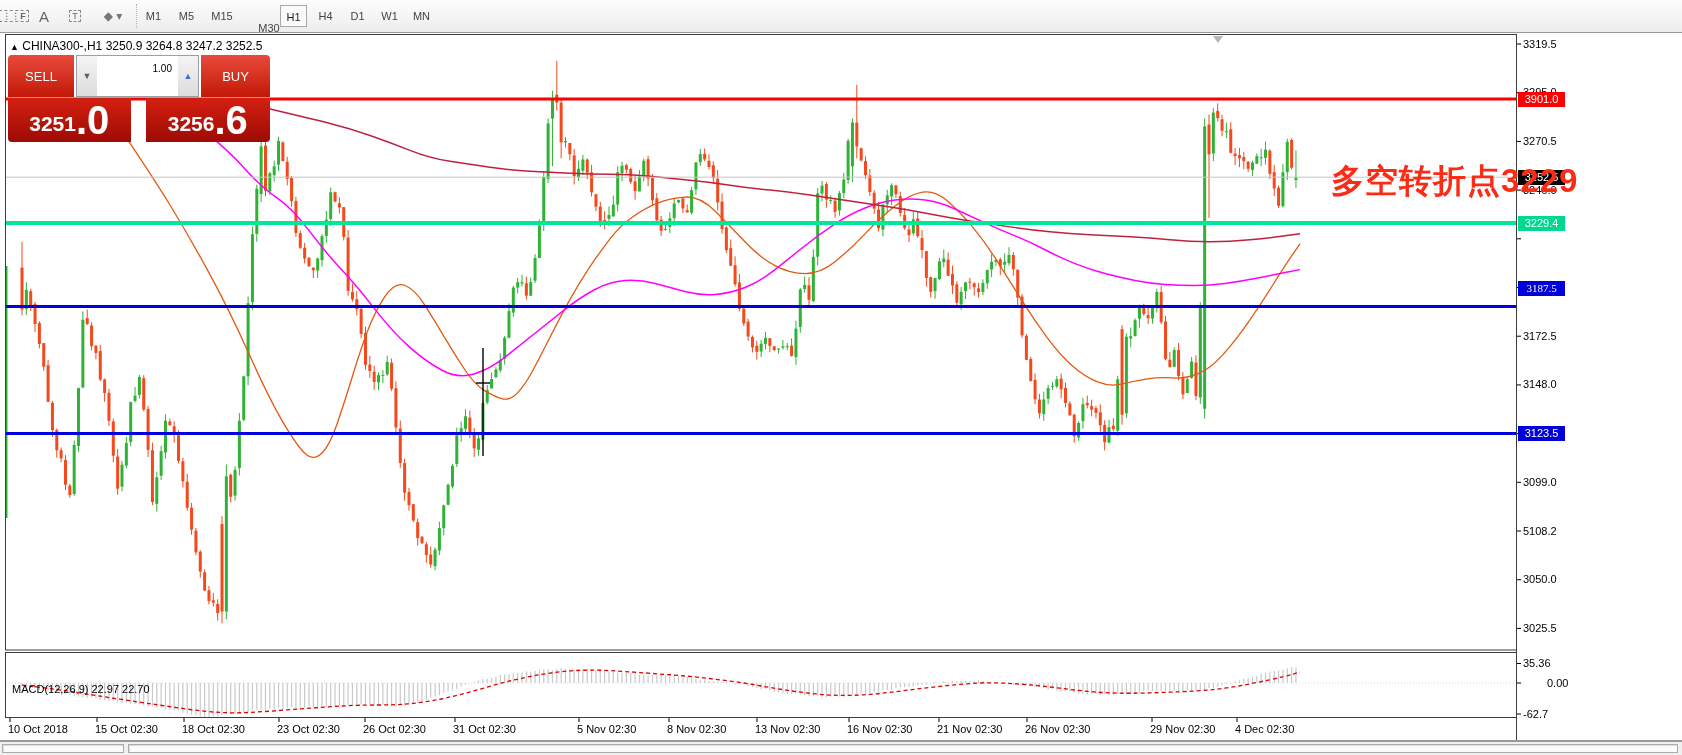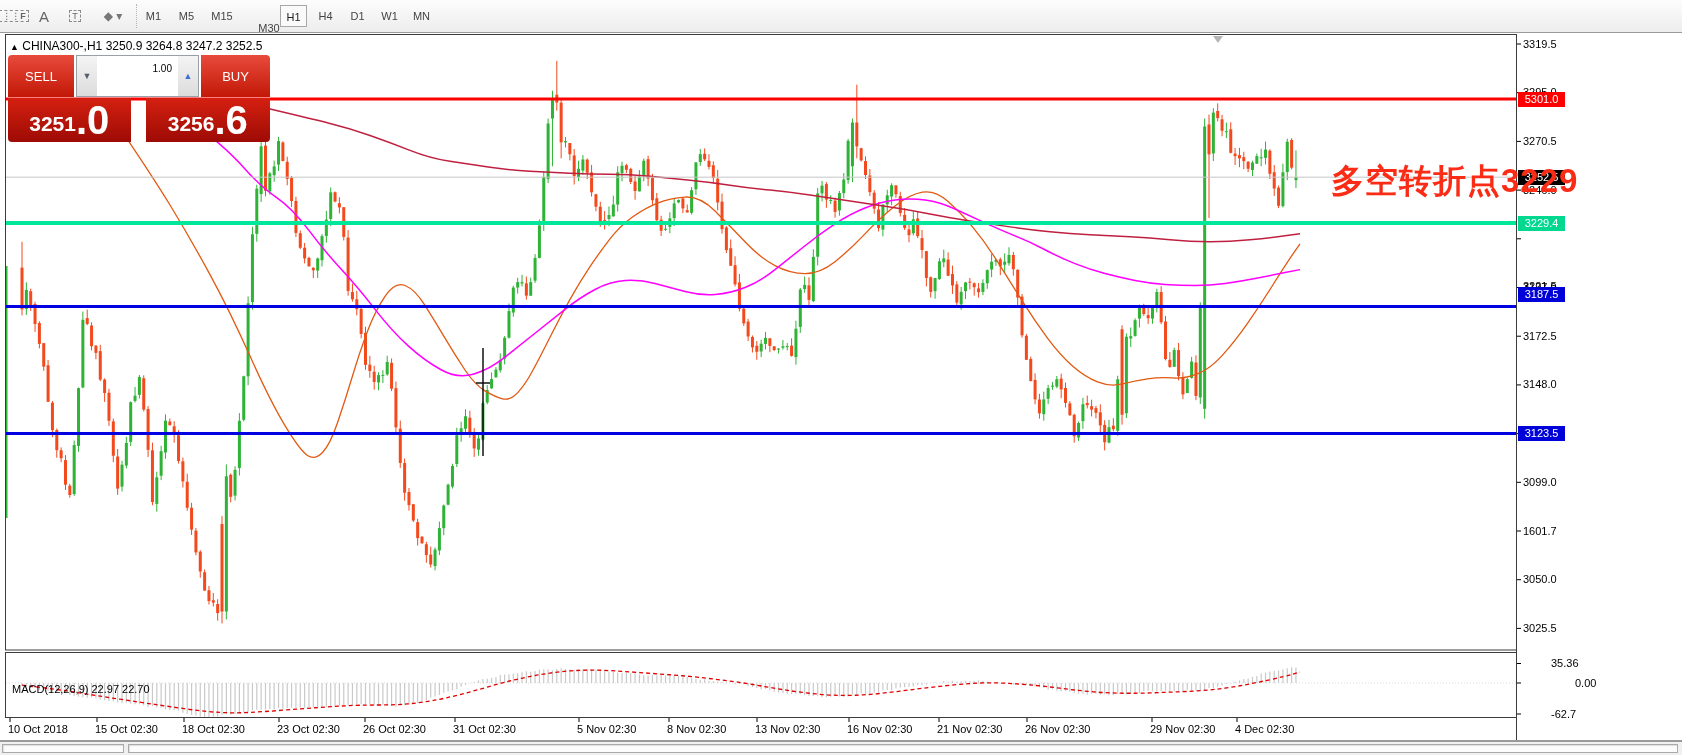--- a/index.html
+++ b/index.html
@@ -16,21 +16,21 @@
   .separator { position:absolute; top:4px; width:5px; height:24px;
                border-left:1px dotted #b5b5b5; }
   .icon-box { border:1px dashed #8a8a8a; font-size:9px; color:#666; padding:0 2px; }
   
   #chart-header { position:absolute; left:10px; top:39px; font-size:12px; color:#000; z-index:6; }
   .tick-label { position:absolute; left:1523px; font-size:11px; color:#000; z-index:4; }
   .badge { position:absolute; left:1518px; width:47px; height:15px; font-size:11px; line-height:15px;
            text-align:center; color:#fff; z-index:5; }
   .date-label { position:absolute; top:723px; font-size:11px; color:#000; z-index:4; }
   #macd-label { position:absolute; left:12px; top:656px; font-size:11px; color:#000; z-index:4;margin-top:27px; }
-  .macd-tick { position:absolute; left:1523px; font-size:11px; color:#000; z-index:4;margin-left:28px; }
+  .macd-tick { position:absolute; left:1523px; font-size:11px; color:#000; z-index:4; }
   #annotation { position:absolute; left:1331px; top:159px; font-size:33px; font-weight:600;
                 color:#fb2c16; letter-spacing:1px; z-index:6; white-space:nowrap; }
   
   #trade-panel { position:absolute; left:8px; top:55px; width:262px; z-index:12; }
   #tp-row1 { display:flex; height:42px; }
   .tp-btn { background:linear-gradient(#e84b3c,#c21807); color:#fff; font-size:13px;
             display:flex; align-items:center; justify-content:center; }
   #sell-btn { width:66px; border-radius:4px 0 0 0; }
   #buy-btn  { width:69px; border-radius:0 4px 0 0; margin-left:2px; }
   #vol-box { flex:1; display:flex; border:1px solid #9aa0a6; background:#fff; margin-left:2px; }
@@ -1052,36 +1052,36 @@
     <line x1="1516" y1="663.5" x2="1521" y2="663.5" stroke="#000" stroke-width="1"></line>
     <line x1="1516" y1="683" x2="1521" y2="683" stroke="#000" stroke-width="1"></line>
     <line x1="1516" y1="714" x2="1521" y2="714" stroke="#000" stroke-width="1"></line>
     <path d="M1213,36 L1223,36 L1218,43 Z" fill="#b5b5b5"></path>
     <rect x="5.5" y="34.5" width="1511" height="615.5" fill="none" stroke="#3c3c3c" stroke-width="1"></rect>
     <rect x="5.5" y="652.5" width="1511" height="65" fill="none" stroke="#3c3c3c" stroke-width="1"></rect>
     <line x1="1516.5" y1="34.5" x2="1516.5" y2="740" stroke="#3c3c3c" stroke-width="1"></line>
     <line x1="0" y1="740.5" x2="1682" y2="740.5" stroke="#9a9a9a" stroke-width="1"></line>
   </svg>
 
-<div class="badge" style="top: 91.5621px; background: rgb(254, 0, 0);">5301.0</div>
+<div class="badge" style="top: 91.5621px; background: rgb(254, 0, 0);">3901.0</div>
 <div class="badge" style="top: 169.683px; background: rgb(0, 0, 0);">3252.5</div>
 <div class="badge" style="top: 215.601px; background: rgb(0, 216, 144);">3229.4</div>
-<div class="badge" style="top: 287px; background: rgb(0, 0, 216);">3187.5</div>
+<div class="badge" style="top: 281px; background: rgb(0, 0, 216); font-family: Liberation Serif, serif;">3187.5</div>
 <div class="badge" style="top: 426.109px; background: rgb(0, 0, 216);">3123.5</div>
 <div class="tick-label" style="top: 37.5px;">3319.5</div>
 <div class="tick-label" style="top: 86.2011px;">3295.0</div>
 <div class="tick-label" style="top: 134.902px;">3270.5</div>
 <div class="tick-label" style="top: 183.603px;">3246.0</div>
 <div class="tick-label" style="top: 232.304px; margin-top: 48px;">3221.5</div>
 <div class="tick-label" style="top: 281.005px;">3197.0</div>
 <div class="tick-label" style="top: 329.707px;">3172.5</div>
 <div class="tick-label" style="top: 378.408px;">3148.0</div>
 <div class="tick-label" style="top: 427.109px;">3123.5</div>
 <div class="tick-label" style="top: 475.81px;">3099.0</div>
-<div class="tick-label" style="top: 524.511px;">1601.7</div>
+<div class="tick-label" style="top: 524.511px;">5108.2</div>
 <div class="tick-label" style="top: 573.212px;">3050.0</div>
 <div class="tick-label" style="top: 621.913px;">3025.5</div>
 <div class="date-label" style="left: 8px;">10 Oct 2018</div>
 <div class="date-label" style="left: 95px;">15 Oct 02:30</div>
 <div class="date-label" style="left: 182px;">18 Oct 02:30</div>
 <div class="date-label" style="left: 277px;">23 Oct 02:30</div>
 <div class="date-label" style="left: 363px;">26 Oct 02:30</div>
 <div class="date-label" style="left: 453px;">31 Oct 02:30</div>
 <div class="date-label" style="left: 577px;">5 Nov 02:30</div>
 <div class="date-label" style="left: 667px;">8 Nov 02:30</div>

